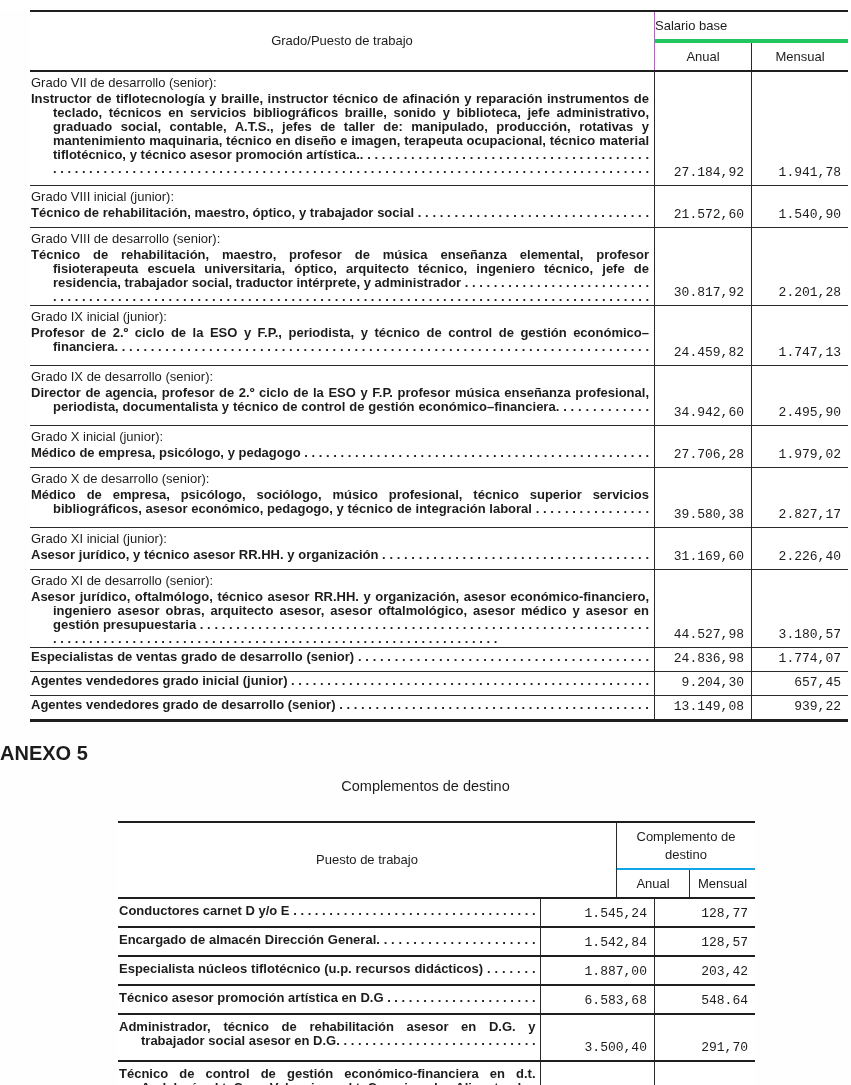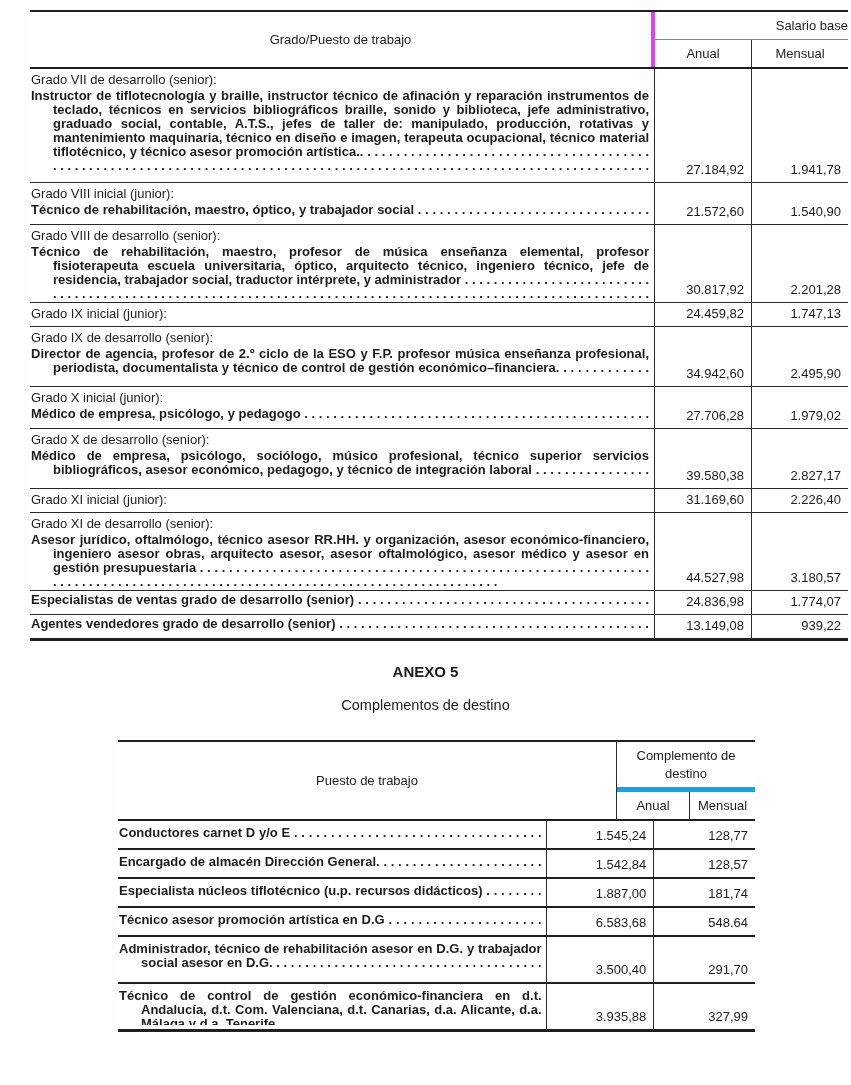--- a/index.html
+++ b/index.html
@@ -10,61 +10,61 @@
   }
   .page{position:relative;width:851px;height:1085px;background:#fefefe;}
 
   
   .doc-table{box-sizing:border-box;background:#fff;}
   .cell{box-sizing:border-box;}
 
   
   .t1{margin:10px 3px 0 30px;width:818px;border-top:2px solid #1f1f1f;border-bottom:3px solid #1f1f1f;}
   .t1 .hdr{display:flex;border-bottom:2px solid #1f1f1f;}
-  .t1 .hdr .hc1{width:625px;display:flex;align-items:center;justify-content:center;border-right:4px solid #d946ef;}
+  .t1 .hdr .hc1{width:625px;display:flex;align-items:center;justify-content:center;border-right:1px solid #d946ef;}
   .t1 .hdr .hc2{width:193px;display:flex;flex-direction:column;}
-  .t1 .group{text-align:right;border-bottom:1px solid #22c55e;padding:5px 0 4px 0;}
+  .t1 .group{text-align:left;border-bottom:4px solid #22c55e;padding:5px 0 4px 0;}
   .t1 .sub{display:flex;flex:1;}
   .t1 .sub .sa{width:97px;text-align:center;padding:5px 0 4px 0;border-right:1px solid #2a2a2a;}
   .t1 .sub .sb{width:96px;text-align:center;padding:5px 0 4px 0;}
   .t1 .row{display:flex;border-bottom:1px solid #2a2a2a;}
   .t1 .row:last-child{border-bottom:none;}
   .t1 .desc{width:625px;border-right:1px solid #2a2a2a;padding:2px 5px 3px 1px;}
   .t1 .num-a{width:97px;border-right:1px solid #2a2a2a;}
   .t1 .num-m{width:96px;}
 
   
   .t2{margin:26px 0 0 118px;width:637px;border-top:2px solid #1f1f1f;border-bottom:3px solid #1f1f1f;}
   .t2 .hdr{display:flex;border-bottom:2px solid #1f1f1f;}
   .t2 .hdr .hc1{width:499px;display:flex;align-items:center;justify-content:center;border-right:1px solid #2a2a2a;}
   .t2 .hdr .hc2{width:138px;display:flex;flex-direction:column;}
-  .t2 .group{text-align:center;border-bottom:5px solid #0ea5e9;padding:5px 12px 4px 12px;}
+  .t2 .group{text-align:center;border-bottom:2px solid #0ea5e9;padding:5px 12px 4px 12px;}
   .t2 .sub{display:flex;flex:1;}
   .t2 .sub .sa{width:73px;text-align:center;padding:5px 0 4px 0;border-right:1px solid #2a2a2a;}
   .t2 .sub .sb{width:65px;text-align:center;padding:5px 0 4px 0;}
   .t2 .row{display:flex;border-bottom:2px solid #1f1f1f;gap:44px;}
   .t2 .row:last-child{border-bottom:none;}
   .t2 .desc{width:499px;border-right:1px solid #2a2a2a;padding:5px 4px 4px 1px;}
   .t2 .num-a{width:73px;border-right:1px solid #2a2a2a;}
   .t2 .num-m{width:65px;}
 
   
   .title{line-height:18px;}
   .body{
     line-height:14px;text-align:justify;overflow:hidden;
     max-height:calc(var(--l,1) * 18px);
     padding-left:22px;text-indent:-22px;font-weight:bold;
   }
   .body::after{
     content:" . . . . . . . . . . . . . . . . . . . . . . . . . . . . . . . . . . . . . . . . . . . . . . . . . . . . . . . . . . . . . . . . . . . . . . . . . . . . . . . . . . . . . . . . . . . . . . . . . . . . . . . . . . . . . . . . . . . . . . . . . . . .";
   }
-  .num{display:flex;align-items:flex-end;justify-content:flex-end;padding:0 7px 3px 0;}
-
-  
-  .anexo{margin-top:22px;text-align:center;font-weight:bold;font-size:15px;}
+  .num{display:flex;align-items:flex-end;justify-content:flex-end;padding:0 7px 3px 0;font-family:Liberation Mono, monospace;}
+
+  
+  .anexo{margin-top:22px;text-align:left;font-weight:bold;font-size:20px;}
   .anexo-sub{margin-top:15px;text-align:center;font-weight:normal;font-size:14.5px;}
 </style>
 </head>
 <body>
 
 <div class="page">
 
   <div class="doc-table t1">
     <div class="hdr">
       <div class="cell hc1">Grado/Puesto de trabajo</div>
@@ -100,20 +100,21 @@
         <div class="title">Grado VIII de desarrollo (senior):</div>
         <div class="body" style="--l:3">Técnico de rehabilitación, maestro, profesor de música enseñanza elemental, profesor fisioterapeuta escuela universitaria, óptico, arquitecto técnico, ingeniero técnico, jefe de residencia, trabajador social, traductor intérprete, y administrador</div>
       </div>
       <div class="cell num num-a">30.817,92</div>
       <div class="cell num num-m">2.201,28</div>
     </div>
 
     <div class="row">
       <div class="cell desc">
         <div class="title">Grado IX inicial (junior):</div>
+        <div class="body" style="--l:2">Profesor de 2.º ciclo de la ESO y F.P., periodista, y técnico de control de gestión económico–financiera.</div>
       </div>
       <div class="cell num num-a">24.459,82</div>
       <div class="cell num num-m">1.747,13</div>
     </div>
 
     <div class="row">
       <div class="cell desc">
         <div class="title">Grado IX de desarrollo (senior):</div>
         <div class="body" style="--l:2">Director de agencia, profesor de 2.º ciclo de la ESO y F.P. profesor música enseñanza profesional, periodista, documentalista y técnico de control de gestión económico–financiera.</div>
       </div>
@@ -135,20 +136,21 @@
         <div class="title">Grado X de desarrollo (senior):</div>
         <div class="body" style="--l:2">Médico de empresa, psicólogo, sociólogo, músico profesional, técnico superior servicios bibliográficos, asesor económico, pedagogo, y técnico de integración laboral</div>
       </div>
       <div class="cell num num-a">39.580,38</div>
       <div class="cell num num-m">2.827,17</div>
     </div>
 
     <div class="row">
       <div class="cell desc">
         <div class="title">Grado XI inicial (junior):</div>
+        <div class="body" style="--l:1">Asesor jurídico, y técnico asesor RR.HH. y organización</div>
       </div>
       <div class="cell num num-a">31.169,60</div>
       <div class="cell num num-m">2.226,40</div>
     </div>
 
     <div class="row">
       <div class="cell desc">
         <div class="title">Grado XI de desarrollo (senior):</div>
         <div class="body" style="--l:3">Asesor jurídico, oftalmólogo, técnico asesor RR.HH. y organización, asesor económico-financiero, ingeniero asesor obras, arquitecto asesor, asesor oftalmológico, asesor médico y asesor en gestión presupuestaria</div>
       </div>
@@ -157,20 +159,27 @@
     </div>
 
     <div class="row">
       <div class="cell desc">
         <div class="body" style="--l:1">Especialistas de ventas grado de desarrollo (senior)</div>
       </div>
       <div class="cell num num-a">24.836,98</div>
       <div class="cell num num-m">1.774,07</div>
     </div>
 
+    <div class="row">
+      <div class="cell desc">
+        <div class="body" style="--l:1">Agentes vendedores grado inicial (junior)</div>
+      </div>
+      <div class="cell num num-a">9.204,30</div>
+      <div class="cell num num-m">657,45</div>
+    </div>
 
     <div class="row">
       <div class="cell desc">
         <div class="body" style="--l:1">Agentes vendedores grado de desarrollo (senior)</div>
       </div>
       <div class="cell num num-a">13.149,08</div>
       <div class="cell num num-m">939,22</div>
     </div>
   </div>
 
@@ -203,21 +212,21 @@
       </div>
       <div class="cell num num-a">1.542,84</div>
       <div class="cell num num-m">128,57</div>
     </div>
 
     <div class="row">
       <div class="cell desc">
         <div class="body" style="--l:1">Especialista núcleos tiflotécnico (u.p. recursos didácticos)</div>
       </div>
       <div class="cell num num-a">1.887,00</div>
-      <div class="cell num num-m">181,74</div>
+      <div class="cell num num-m">203,42</div>
     </div>
 
     <div class="row">
       <div class="cell desc">
         <div class="body" style="--l:1">Técnico asesor promoción artística en D.G</div>
       </div>
       <div class="cell num num-a">6.583,68</div>
       <div class="cell num num-m">548.64</div>
     </div>
 

